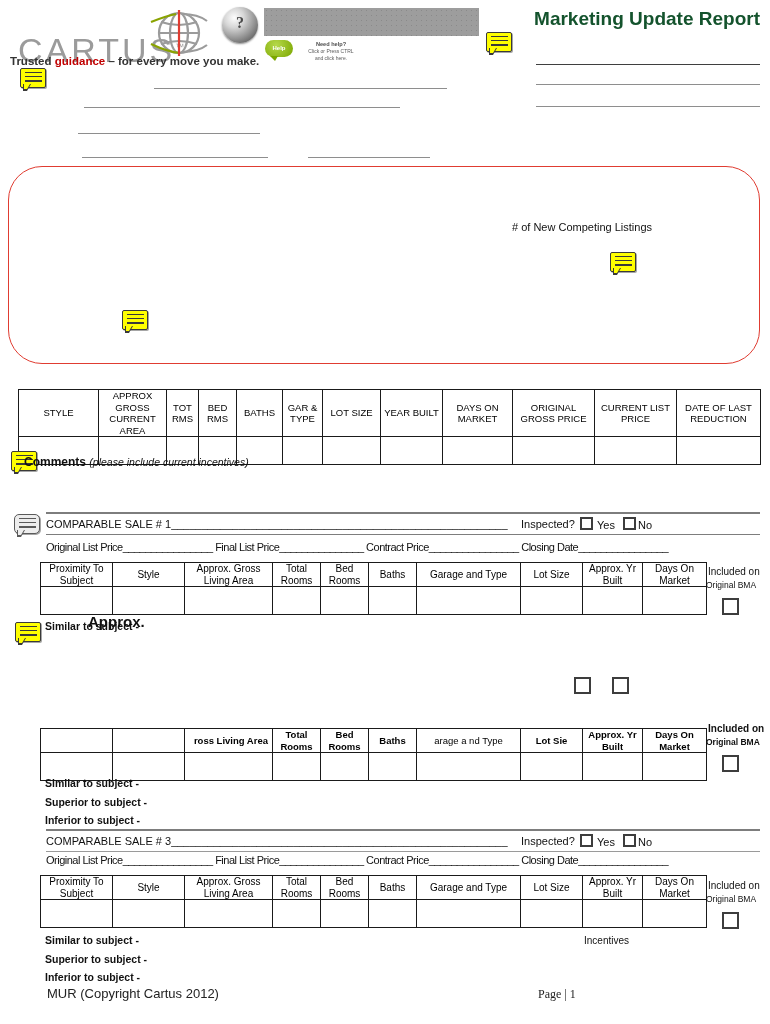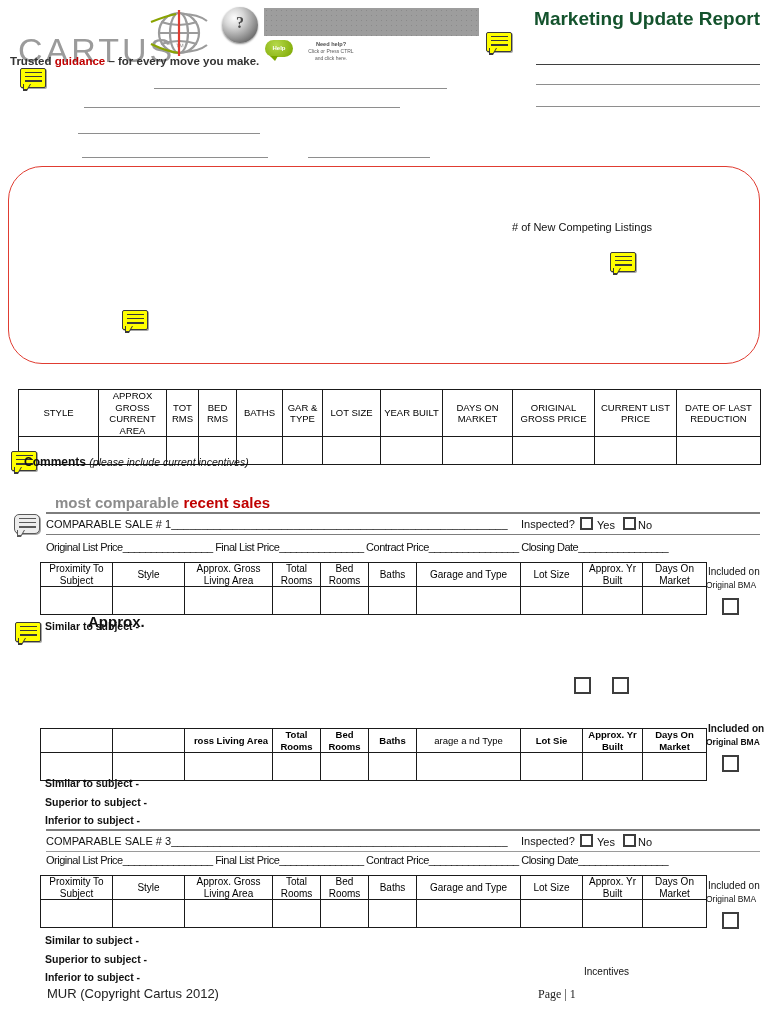--- a/index.html
+++ b/index.html
@@ -300,21 +300,20 @@
         <i></i>
         <i></i>
       </div>
       <div class="tail"></div>
   </div>
   <div class="fieldline" style="left:24px;top:455px;font-size:12px;">
     <b>Comments</b>
     <i style="font-size:10.5px;">(please include current incentives)</i>
   </div>
 
-  <div class="sec-title" style="left:55px;top:494px;"><span>most comparable </span><em>recent sales</em></div>
   <div class="hr-dark" style="left:46px;top:512px;width:714px;"></div>
 
   <div class="bubble gray" style="left:14px;top:514px;">
     <div class="bx">
         <i></i>
         <i></i>
         <i></i>
       </div>
       <div class="tail"></div>
   </div>
@@ -481,20 +480,20 @@
       <td></td>
           <td></td>
     </tr>
   </tbody>
     </table>
   <div class="small-lbl" style="left:708px;top:880px;">Included on</div>
   <div class="small-lbl" style="left:706px;top:894px;font-size:8.5px;">Original BMA</div>
   <div class="cb big" style="left:722px;top:912px;"></div>
 
   <div class="note" style="left:45px;top:934px;">Similar to subject -</div>
-  <div class="small-lbl" style="left:584px;top:935px;font-size:10px;margin-top:31px;">Incentives</div>
+  <div class="small-lbl" style="left:584px;top:935px;font-size:10px;">Incentives</div>
   <div class="note" style="left:45px;top:953px;">Superior to subject -</div>
   <div class="note" style="left:45px;top:971px;">Inferior to subject -</div>
 
   <div class="footer-left">MUR (Copyright Cartus 2012)</div>
   <div class="footer-right">Page | 1</div>
 
 </div>
 
 </body></html>

